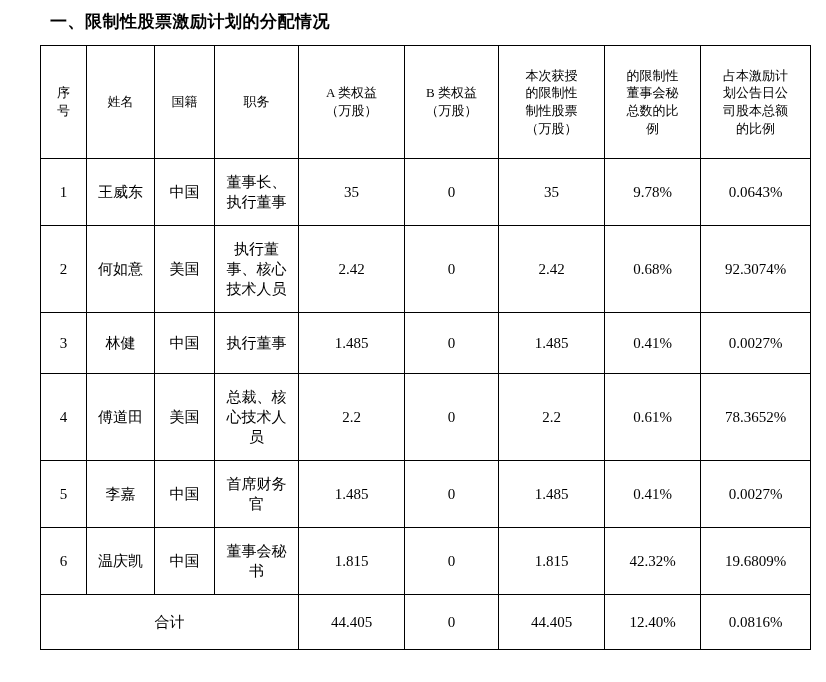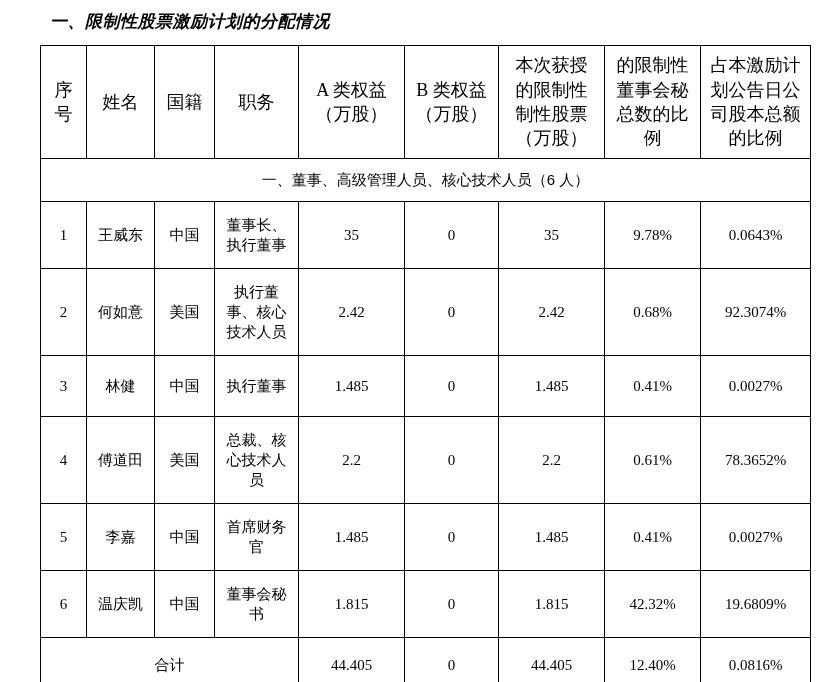--- a/index.html
+++ b/index.html
@@ -19,40 +19,39 @@
     width: 826px;
     height: 682px;
     box-sizing: border-box;
   }
   .section-title {
     font-family: "Liberation Sans", "DejaVu Sans", sans-serif;
     font-weight: bold;
     font-size: 17px;
     letter-spacing: 0.5px;
     padding: 10px 0 12px 50px;
-    font-style: italic;
   }
   table.alloc {
     border-collapse: collapse;
     table-layout: fixed;
     width: 738px;
     margin-left: 40px;
     font-size: 15px;
   }
   table.alloc td, table.alloc th {
     border: 1px solid #000000;
     text-align: center;
     vertical-align: middle;
     padding: 4px 3px;
     line-height: 1.35;
     font-weight: normal;
   }
   thead td {
     height: 104px;
-    font-size: 18px;
+    font-size: 13px;
   }
   .col-seq { width: 46px; }
   .col-name { width: 68px; }
   .col-nat { width: 60px; }
   .col-title { width: 84px; }
   .col-a { width: 106px; }
   .col-b { width: 94px; }
   .col-grant { width: 106px; }
   .col-pct1 { width: 96px; }
   .col-pct2 { width: 110px; }
@@ -135,23 +134,20 @@
         <td class="nowrap-narrow">
           <div>占本激励计</div>
           <div>划公告日公</div>
           <div>司股本总额</div>
           <div>的比例</div>
         </td>
       </tr>
     </thead>
     <tbody>
 
-      <tr class="group-row">
-        <td colspan="9">一、董事、高级管理人员、核心技术人员（6 人）</td>
-      </tr>
 
       <tr class="data-row row-h1">
         <td>1</td>
         <td>王威东</td>
         <td>中国</td>
         <td>
           <div>董事长、</div>
           <div>执行董事</div>
         </td>
         <td>35</td>

